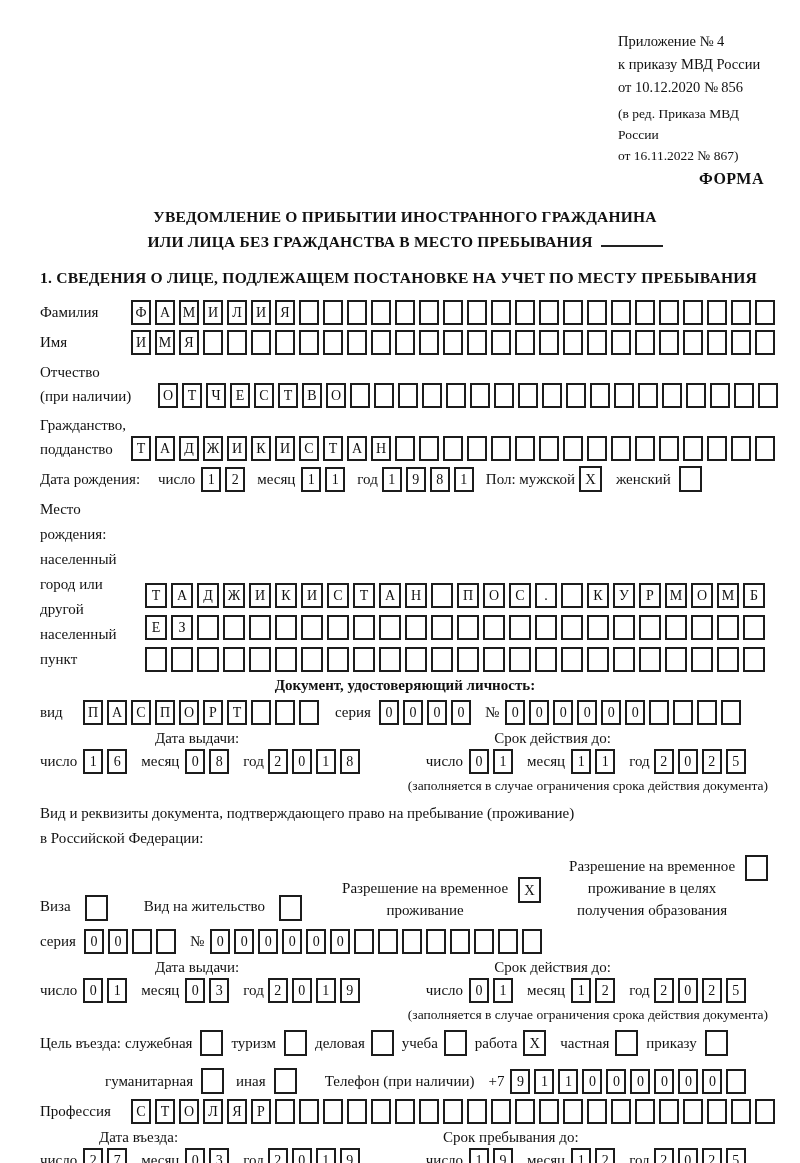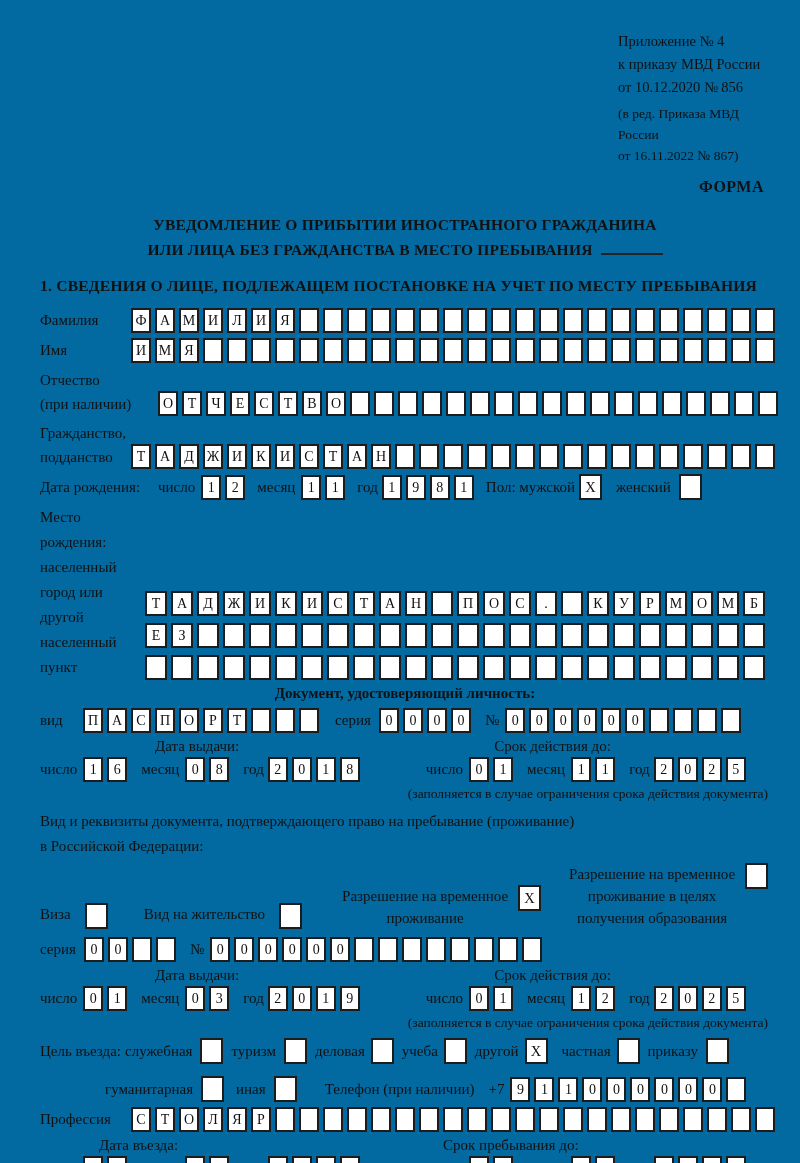--- a/index.html
+++ b/index.html
@@ -1,25 +1,25 @@
 <!DOCTYPE html>
 <html><head>
 <meta charset="utf-8">
 <style>
   html,body{margin:0;padding:0;background:#888;}
   .page{
-    width:800px;height:1163px;background:#0369a1;margin:0 auto;
+    width:800px;height:1163px;background:#ffffff;margin:0 auto;
     box-sizing:border-box;padding:30px 30px 0 40px;
     font-family:"Liberation Serif","DejaVu Serif",serif;
     color:#111;font-size:15px;overflow:hidden;position:relative;
   }
   .hdr-right{margin-left:578px;line-height:23px;font-size:14.5px;}
   .hdr-right .small{font-size:13.5px;line-height:21px;}
   .hdr-right .gap{height:4px;}
-  .forma{text-align:right;font-weight:bold;font-size:16px;margin-top:12px;padding-right:6px;letter-spacing:.5px;}
+  .forma{text-align:right;font-weight:bold;font-size:16px;margin-top:4px;padding-right:6px;letter-spacing:.5px;}
   .title{margin-top:16px;text-align:center;font-weight:bold;font-size:15.5px;line-height:25px;letter-spacing:.2px;}
   .title-underline{display:inline-block;width:62px;border-bottom:2.5px solid #222;height:12px;margin-left:8px;}
   .sec-heading{margin-top:15px;font-weight:bold;font-size:15.6px;letter-spacing:.2px;white-space:nowrap;}
   .form-body{margin-top:13px;}
   .row{display:flex;align-items:center;margin:0 0 5px 0;}
   .row.top{align-items:flex-end;}
   .lbl{flex:none;}
   .w91{width:91px;} .w105{width:105px;} .w118{width:118px;} .w43{width:43px;}
   .lblcol{flex:none;line-height:24px;}
   .boxes{display:flex;flex:none;flex-wrap:nowrap;}
@@ -503,21 +503,21 @@
     <div class="row">
       <span class="mr4">Цель въезда:</span>
       <span class="mr8">служебная</span>
       <span class="cbx"></span>
       <span class="ml8 mr8">туризм</span>
       <span class="cbx"></span>
       <span class="ml8 mr6">деловая</span>
       <span class="cbx"></span>
       <span class="ml8 mr6">учеба</span>
       <span class="cbx"></span>
-      <span class="ml8 mr6">другой</span>
+      <span class="ml8 mr6">работа</span>
       <span class="cbx">X</span>
       <span class="ml6 mr6">частная</span>
       <span class="cbx"></span>
       <span class="ml8 mr8">приказу</span>
       <span class="cbx"></span>
     </div>
 
     <div class="row" style="margin-top:12px;">
       <span style="margin-left:65px;" class="mr8">гуманитарная</span>
       <span class="cbx"></span>

